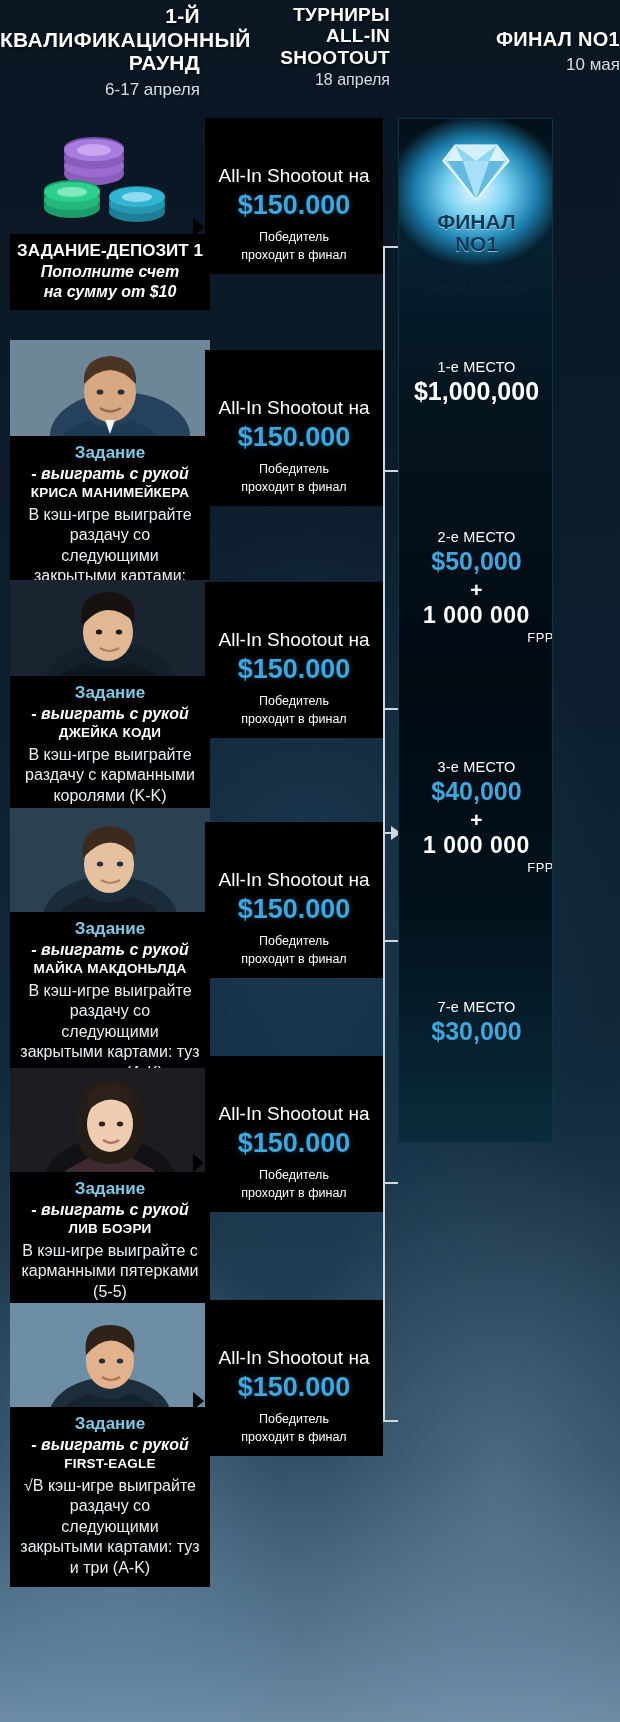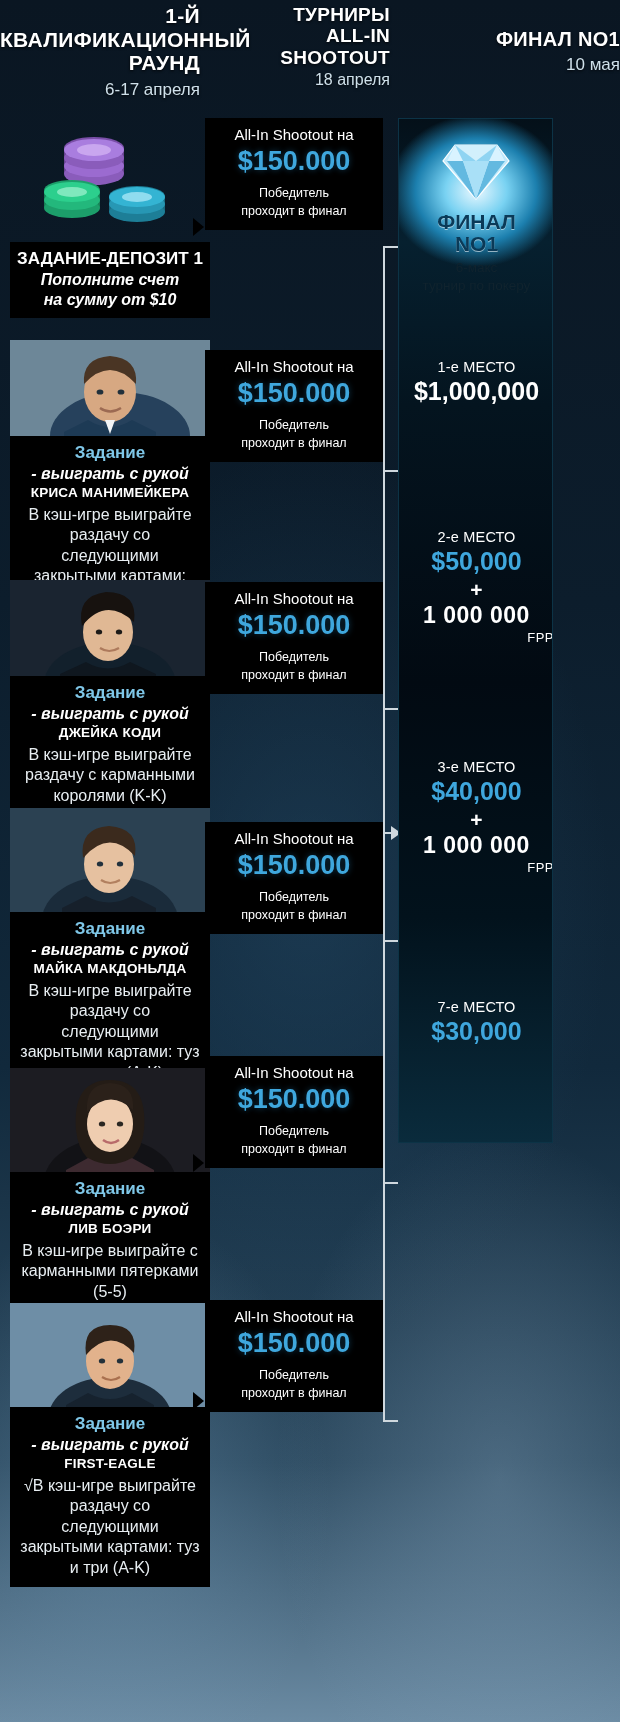--- a/index.html
+++ b/index.html
@@ -61,21 +61,21 @@
   .task-t1.blue { color: #7fc7e8; font-weight: bold; }
   .task-t2 { font-size: 16px; font-weight: bold; line-height: 1.2; margin-top: 1px; font-style: italic; }
   .task-name { font-size: 13.5px; font-weight: bold; letter-spacing: .2px; margin-top: 2px; }
   .task-desc { font-size: 16px; line-height: 1.28; margin-top: 5px; color: #e8eef2; padding: 0 4px; }
 
   
   .shoot {
     position: absolute; left: 0; width: 178px;
     background: #000; color: #fff; text-align: center; padding: 8px 6px 10px 6px;
   }
-  .shoot-t { font-size: 15px; line-height: 1.2; }
+  .shoot-t { font-size: 19px; line-height: 1.2; margin-top: 39px; }
   .shoot-amt {
     font-size: 27px; font-weight: bold; color: #3fa7dd; margin-top: 2px;
     text-shadow: 0 0 6px rgba(40,140,200,.4);
   }
   .shoot-sub { font-size: 12.5px; margin-top: 7px; line-height: 1.45; }
 
   
   .arrow {
     position: absolute; width: 0; height: 0;
     border-top: 9px solid transparent;
@@ -178,21 +178,21 @@
           <ellipse cx="105" cy="78" rx="28" ry="10" fill="#1d7e97"></ellipse>
           <rect x="77" y="78" width="56" height="16" fill="#19697e"></rect>
           <ellipse cx="105" cy="94" rx="28" ry="10" fill="#1d7e97"></ellipse>
           <ellipse cx="105" cy="86" rx="28" ry="10" fill="#2797b4"></ellipse>
           <ellipse cx="105" cy="79" rx="28" ry="10" fill="#34b4d3"></ellipse>
           <ellipse cx="105" cy="79" rx="15" ry="5" fill="#8fdcef"></ellipse>
         </g>
       </svg>
     </div>
 
-    <div class="task" style="top:124px;">
+    <div class="task" style="top:116px;">
       <div class="task-body">
         <div class="task-t1">ЗАДАНИЕ-ДЕПОЗИТ 1</div>
         <div class="task-t2">Пополните счет</div>
         <div class="task-t2">на сумму от $10</div>
       </div>
     </div>
 
     <div class="task-photo" style="top:222px;height:100px;">
       <svg width="200" height="100" viewBox="0 0 200 100">
         <rect width="200" height="100" fill="#8fa6b4"></rect>

